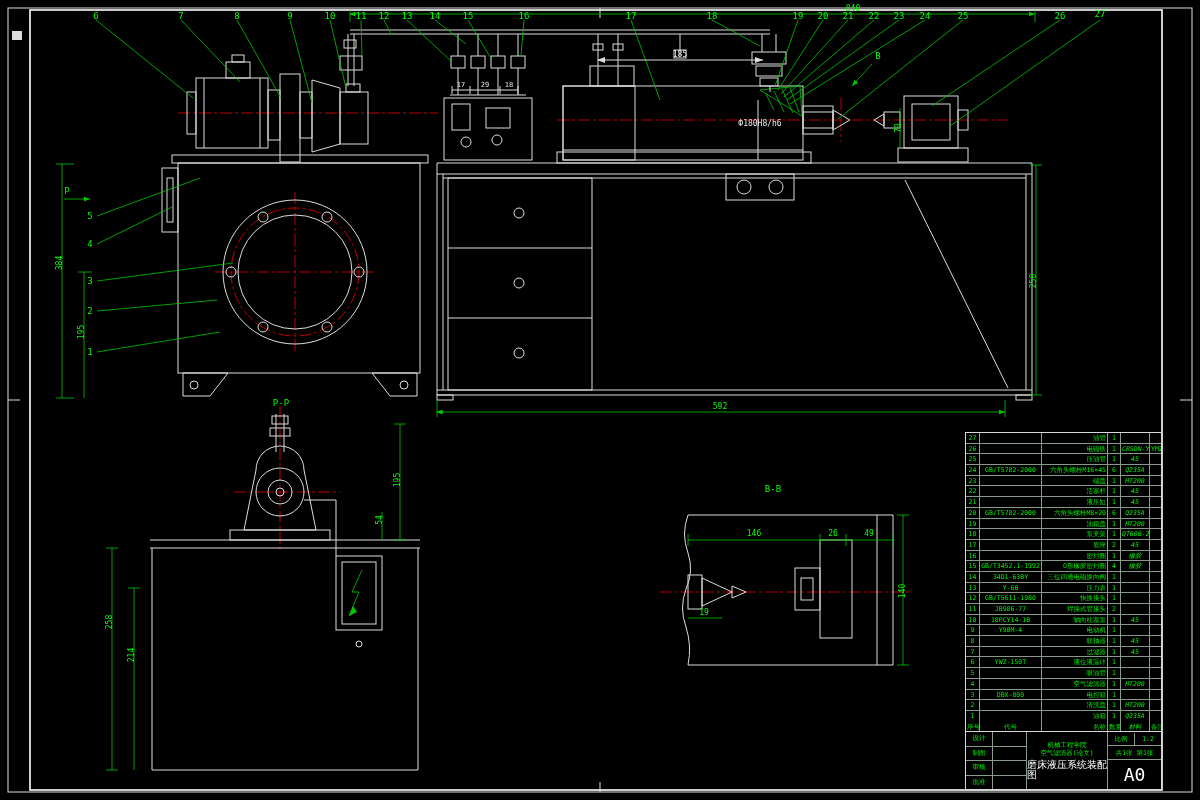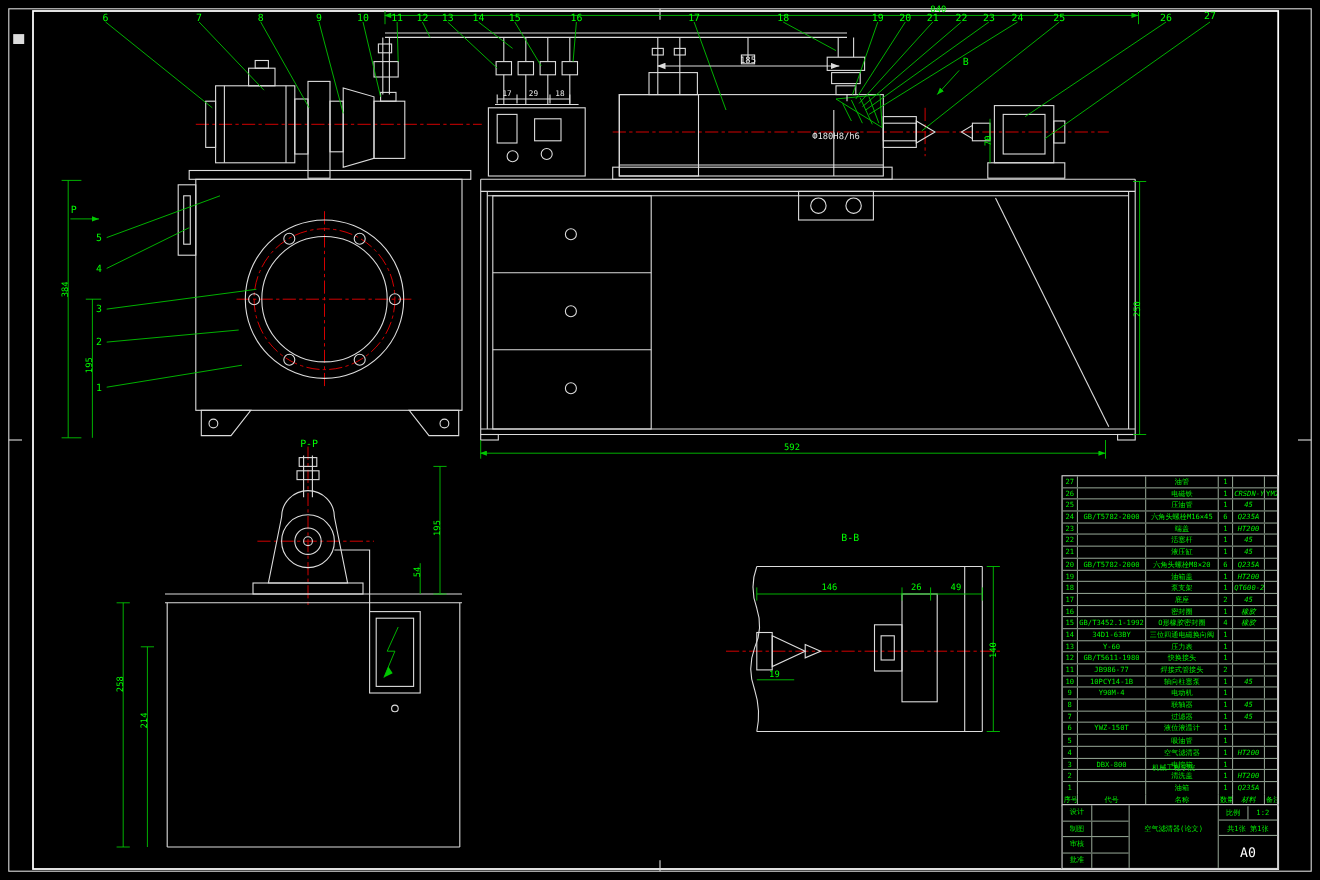--- a/index.html
+++ b/index.html
@@ -16,38 +16,38 @@
   .tg{fill:#00ff00;font-size:9px;text-anchor:middle;}
   .ts{fill:#00ff00;font-size:8px;text-anchor:middle;}
   .twx{fill:#e8e8e8;font-size:8px;text-anchor:middle;}
   .tw7{fill:#e8e8e8;font-size:7px;text-anchor:middle;}
   
   .bom{position:absolute;left:965px;top:432px;width:197px;background:#000;
        border:1px solid #d8d8d8;box-sizing:border-box;color:#00ee00;font-size:6.5px;}
   .bom-row{display:flex;height:10.7px;line-height:10.4px;border-bottom:1px solid #8a9a8a;box-sizing:border-box;}
   .bom-row:last-child{border-bottom:0;}
   .c{border-right:1px solid #8a9a8a;overflow:hidden;white-space:nowrap;text-align:center;box-sizing:border-box;padding:0 1px;}
-  .c-no{width:14px;}.c-code{width:62px;}.c-name{width:66px;}.c-qty{width:13px;}.c-mat{width:29px;font-style:italic;}
+  .c-no{width:14px;}.c-code{width:62px;}.c-name{width:66px;text-align:right;}.c-qty{width:13px;}.c-mat{width:29px;font-style:italic;}
   .c-rem{width:13px;border-right:0;flex:1;}
   
   .tb{position:absolute;left:965px;top:731px;width:197px;height:59px;border:1px solid #d8d8d8;
       box-sizing:border-box;display:flex;background:#000;}
   .tb-left{width:60px;border-right:1px solid #8a9a8a;display:flex;flex-direction:column;}
   .tb-field{flex:1;display:flex;border-bottom:1px solid #8a9a8a;}
   .tb-field:last-child{border-bottom:0;align-items:flex-end;}
   .tb-fl{width:26px;border-right:1px solid #8a9a8a;color:#00ee00;font-size:6.5px;line-height:13px;text-align:center;}
   .tb-fv{flex:1;}
-  .tb-mid{width:80px;border-right:1px solid #8a9a8a;display:flex;flex-direction:column;align-items:center;justify-content:center;gap:47px;}
+  .tb-mid{width:80px;border-right:1px solid #8a9a8a;display:flex;flex-direction:column;align-items:center;justify-content:center;}
   .tb-school{color:#00ee00;font-size:6.5px;line-height:8px;}
   .tb-title{color:#fff;font-size:10px;line-height:10px;margin-top:3px;}
   .tb-right{flex:1;display:flex;flex-direction:column;}
   .tb-meta{display:flex;border-bottom:1px solid #8a9a8a;height:13px;line-height:12px;font-size:6.5px;color:#00ee00;align-items:center;}
   .tb-meta span{flex:1;text-align:center;border-right:1px solid #8a9a8a;overflow:hidden;white-space:nowrap;}
   .tb-meta span:last-child{border-right:0;}
-  .tb-size{flex:1;display:flex;align-items:center;justify-content:center;color:#fff;font-size:12px;}
+  .tb-size{flex:1;display:flex;align-items:center;justify-content:center;color:#fff;font-size:18px;}
 </style>
 </head>
 <body>
 
 <div class="canvas">
 
 <svg width="1200" height="800" viewBox="0 0 1200 800">
   <defs>
     <marker id="ga" markerWidth="9" markerHeight="7" refX="8" refY="3" orient="auto">
           <path d="M0,0L8,3L0,6Z" fill="#00c800"></path>

